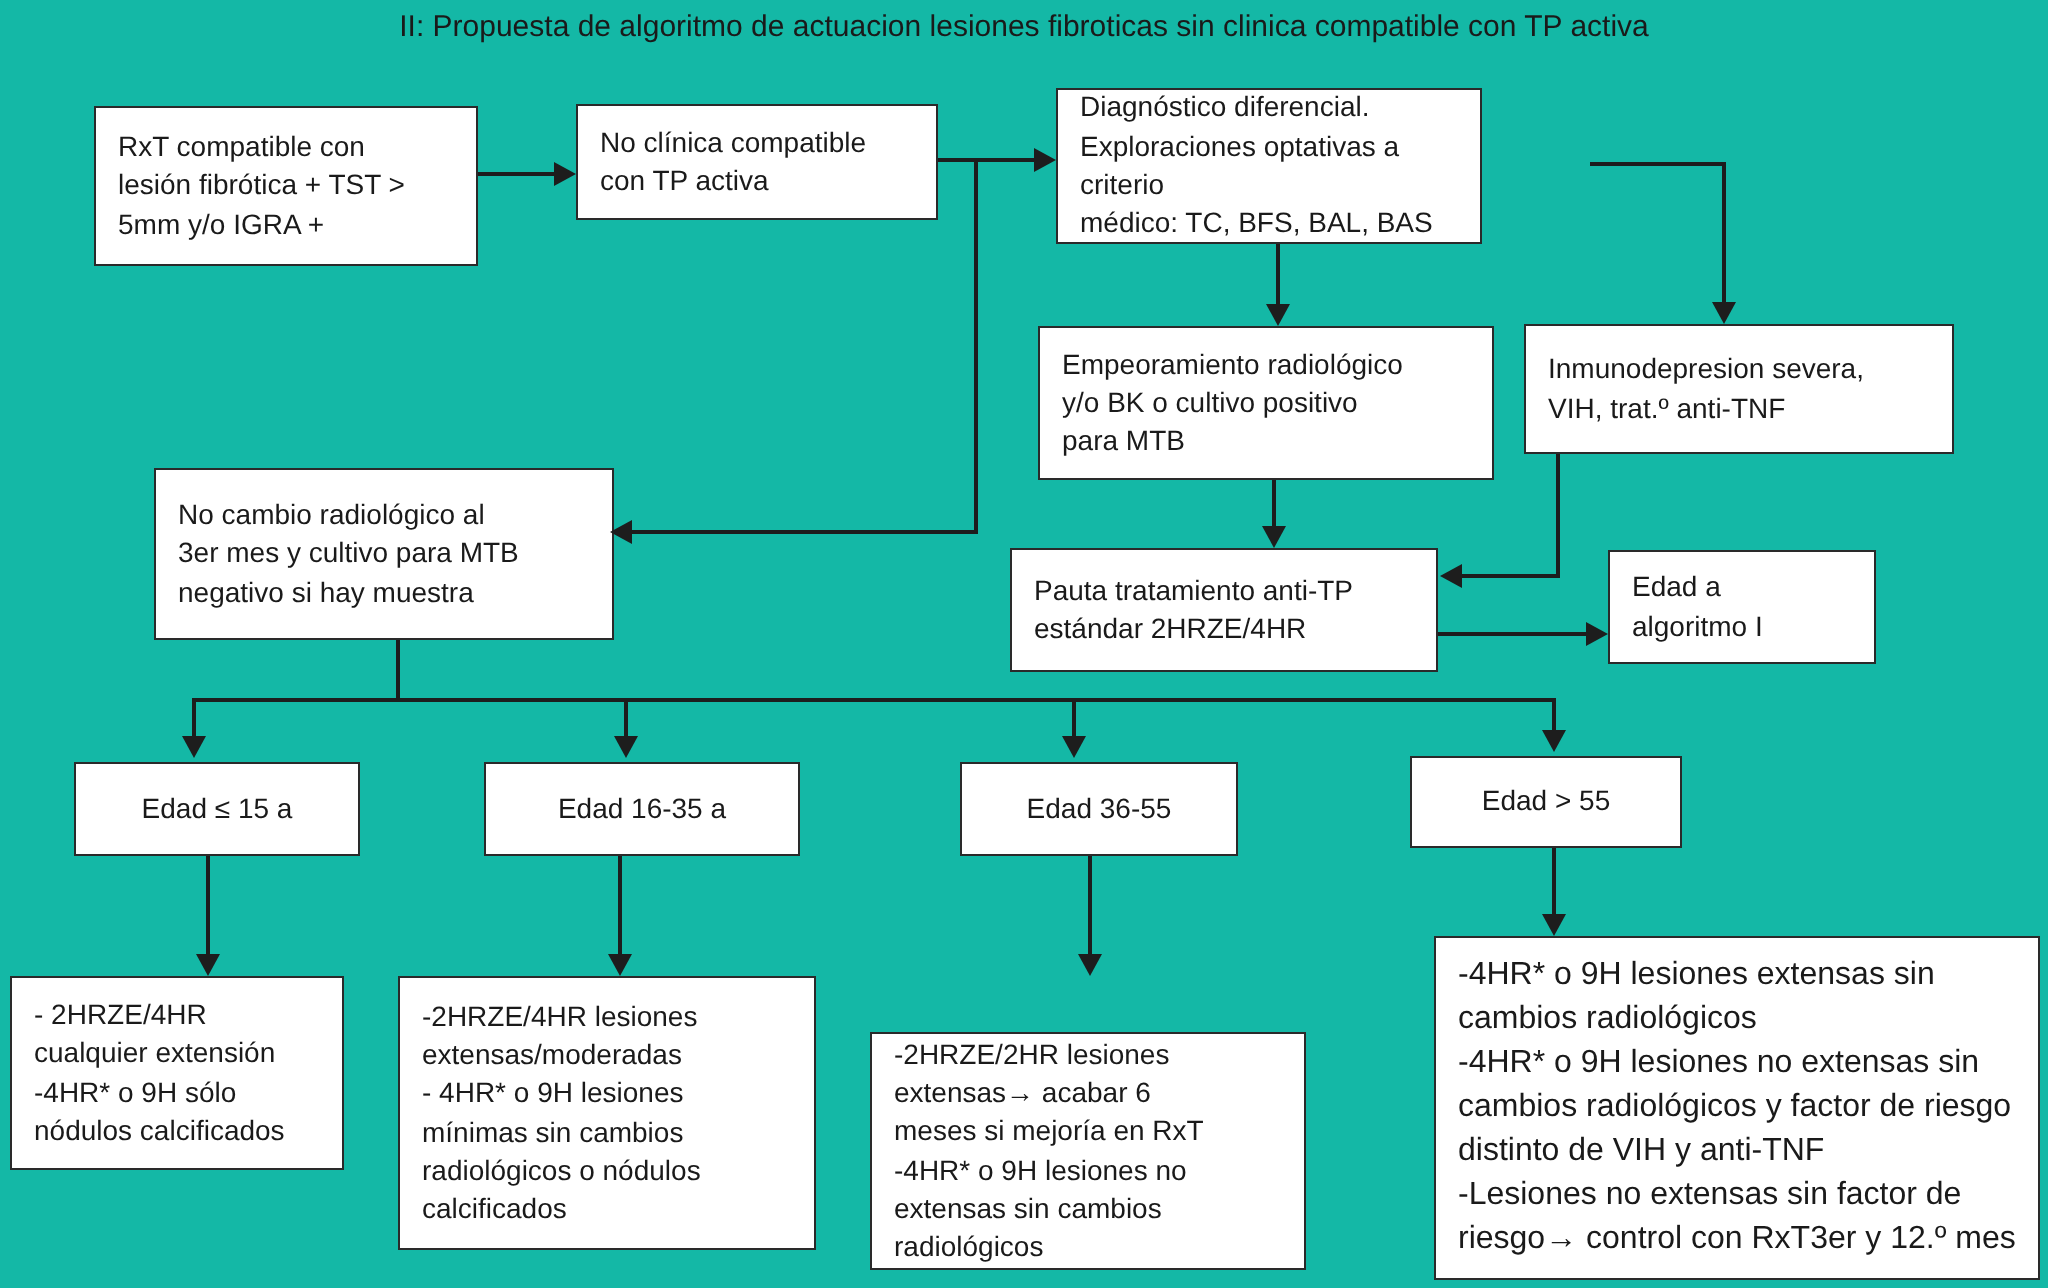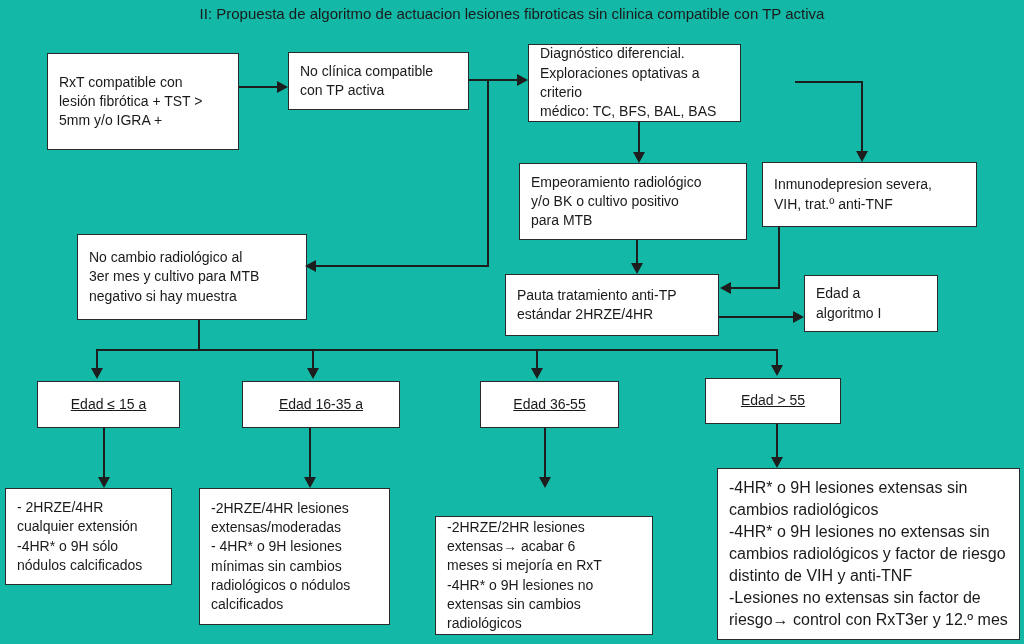--- a/index.html
+++ b/index.html
@@ -25,42 +25,42 @@
     border:1.5px solid #2a2a2a;
     background:#ffffff;
     display:flex;
     align-items:center;
     padding:4px 11px;
     font-size:14px;
     line-height:1.38;
     white-space:pre-line;
     color:#1a1a1a;
   }
-  .node.center{justify-content:center;text-align:center;text-decoration:underline;}
+  .node.center{justify-content:center;text-align:center;}
   .node.small-type{font-size:16px;}
   .hline{position:absolute;height:2px;background:#1d1d1d;}
   .vline{position:absolute;width:2px;background:#1d1d1d;}
   .ah-down{position:absolute;width:0;height:0;
     border-left:6px solid transparent;border-right:6px solid transparent;
     border-top:11px solid #1d1d1d;}
   .ah-right{position:absolute;width:0;height:0;
     border-top:6px solid transparent;border-bottom:6px solid transparent;
     border-left:11px solid #1d1d1d;}
   .ah-left{position:absolute;width:0;height:0;
     border-top:6px solid transparent;border-bottom:6px solid transparent;
     border-right:11px solid #1d1d1d;}
 </style>
 </head>
 <body>
 
 <div id="canvas">
 
   <div class="fig-title">II: Propuesta de algoritmo de actuacion lesiones fibroticas sin clinica compatible con TP activa</div>
 
-  <div class="node" style="left:47px;top:53px;width:192px;height:97px;">RxT compatible con
+  <div class="node" style="left:47px;top:53px;width:192px;height:80px;">RxT compatible con
 lesión fibrótica + TST &gt;
 5mm y/o IGRA +</div>
   <div class="node" style="left:288px;top:52px;width:181px;height:58px;">No clínica compatible
 con TP activa</div>
   <div class="node" style="left:528px;top:44px;width:213px;height:78px;">Diagnóstico diferencial.
 Exploraciones optativas a criterio
 médico: TC, BFS, BAL, BAS</div>
 
   <div class="node" style="left:519px;top:163px;width:228px;height:77px;">Empeoramiento radiológico
 y/o BK o cultivo positivo
@@ -78,21 +78,21 @@
 
   <div class="node center" style="left:37px;top:381px;width:143px;height:47px;">Edad ≤ 15 a</div>
   <div class="node center" style="left:242px;top:381px;width:158px;height:47px;">Edad 16-35 a</div>
   <div class="node center" style="left:480px;top:381px;width:139px;height:47px;">Edad 36-55</div>
   <div class="node center" style="left:705px;top:378px;width:136px;height:46px;">Edad &gt; 55</div>
 
   <div class="node" style="left:5px;top:488px;width:167px;height:97px;">- 2HRZE/4HR
 cualquier extensión
 -4HR* o 9H sólo
 nódulos calcificados</div>
-  <div class="node" style="left:199px;top:488px;width:191px;height:137px;">-2HRZE/4HR lesiones
+  <div class="node" style="left:199px;top:488px;width:209px;height:137px;">-2HRZE/4HR lesiones
 extensas/moderadas
 - 4HR* o 9H lesiones
 mínimas sin cambios
 radiológicos o nódulos
 calcificados</div>
   <div class="node" style="left:435px;top:516px;width:218px;height:119px;">-2HRZE/2HR lesiones
 extensas→ acabar 6
 meses si mejoría en RxT
 -4HR* o 9H lesiones no
 extensas sin cambios

